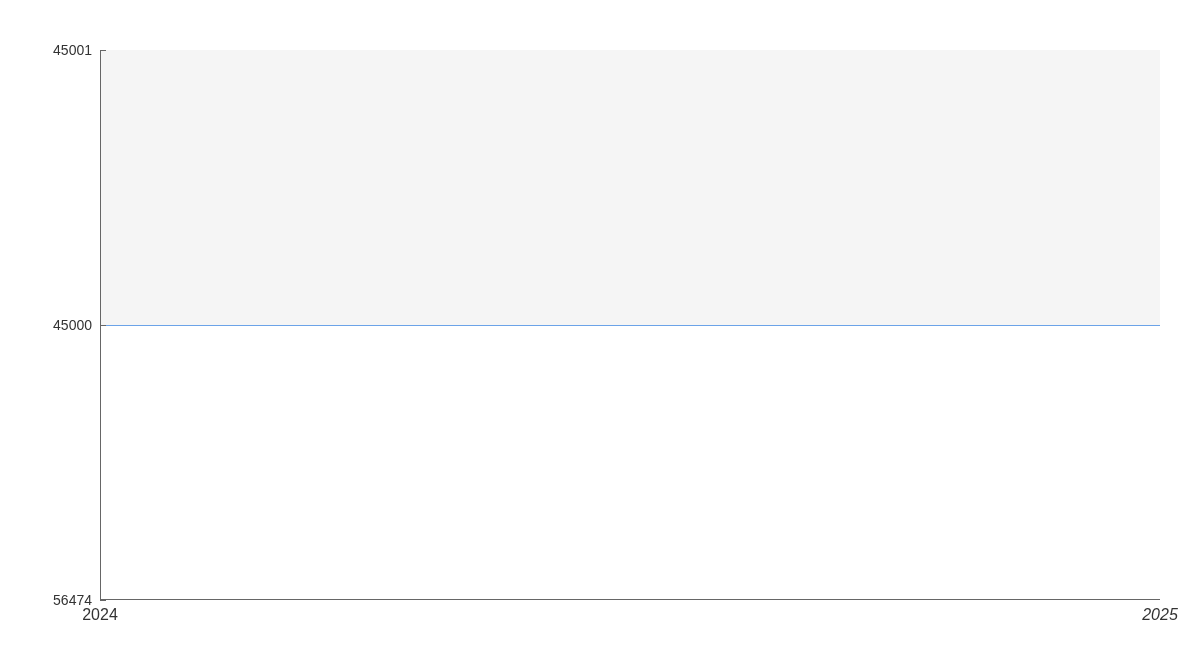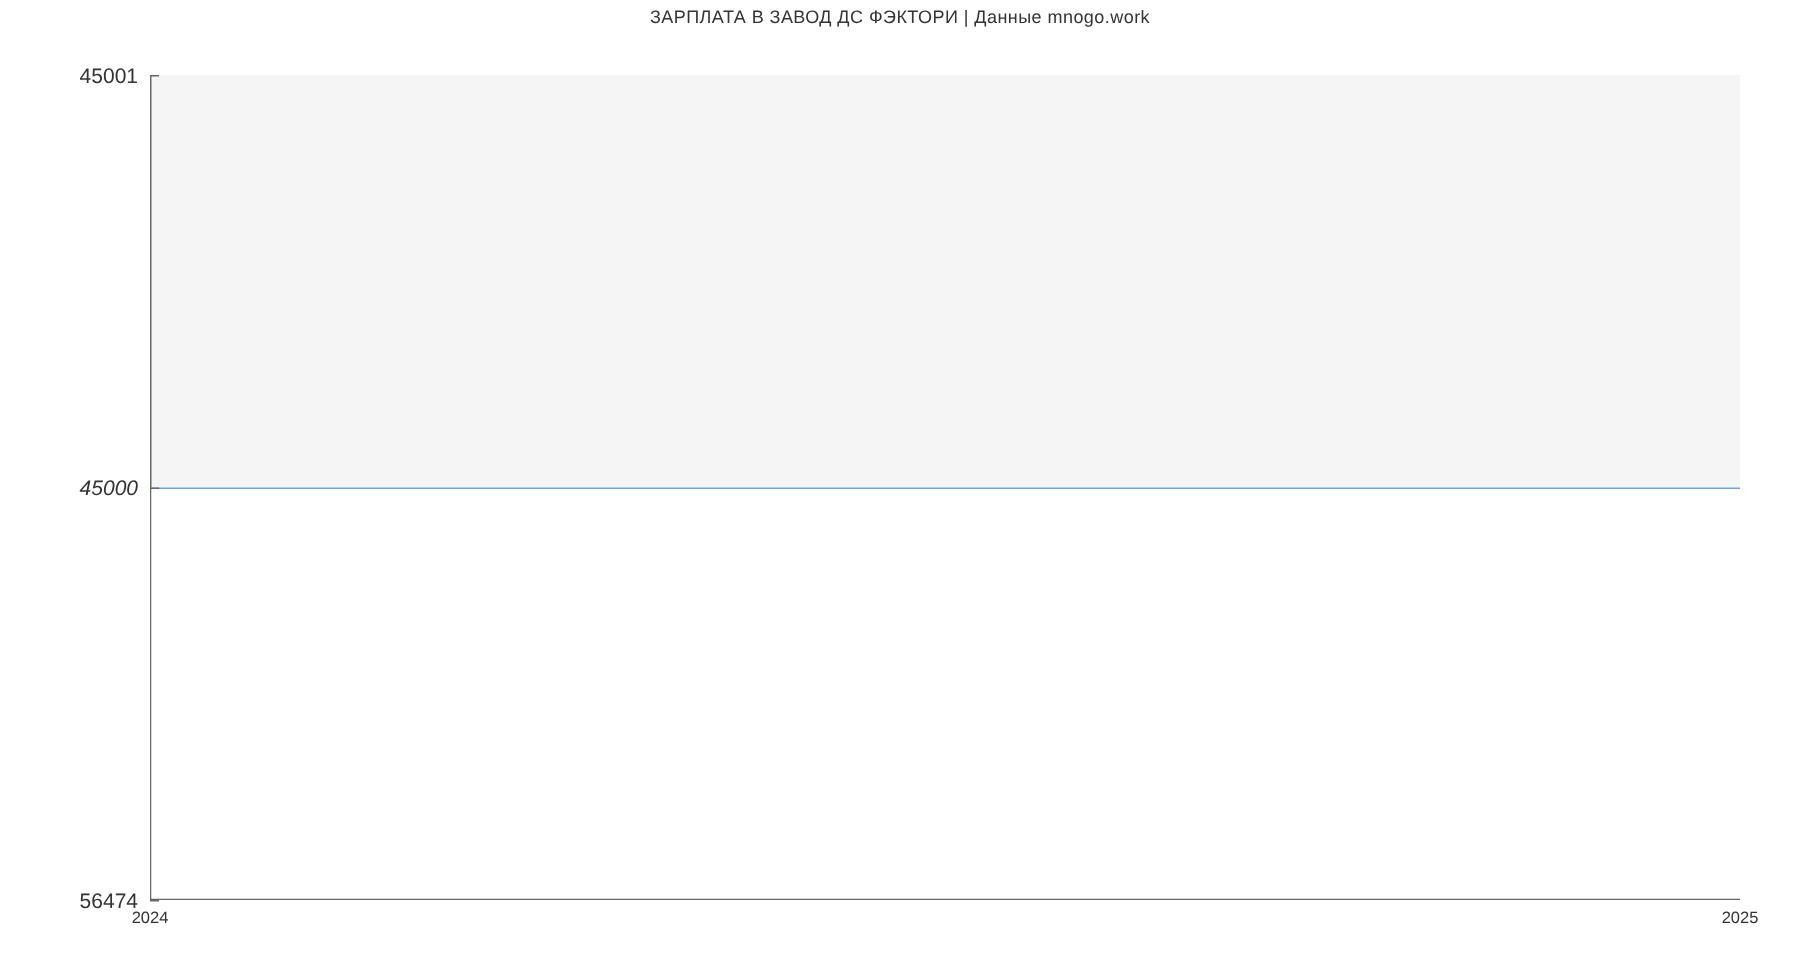--- a/index.html
+++ b/index.html
@@ -6,31 +6,30 @@
     body { width: 1200px; height: 650px; font-family: Verdana, Geneva, sans-serif; background: #fff; position: relative; }
     .chart-container { position: relative; width: 100%; height: 100%; }
     .title { text-align: center; font-size: 12px; color: #333; padding-top: 4px; letter-spacing: 0.3px; }
     .plot-wrap { position: absolute; left: 100px; right: 40px; top: 50px; bottom: 50px; }
     .plot-area { position: absolute; inset: 0; background: #f5f5f5; border-left: 1px solid #666; border-bottom: 1px solid #666; }
     .plot-area::before { content:""; position:absolute; left:0; right:0; top:50%; height:50%; background:#fff; }
     .data-line { position: absolute; left: 0; right: 0; height: 1px; background: #6ba3e8; top: 50%; }
     .y-tick { position: absolute; right: 100%; padding-right: 8px; font-size: 14px; color: #333; transform: translateY(-50%); white-space: nowrap; }
     .y-tick::after { content:""; position:absolute; left:100%; top:50%; width:6px; height:1px; background:#666; }
     .y-tick.top { top: 0; }
-    .y-tick.mid { top: 50%; font-style: italic; }
+    .y-tick.mid { top: 50%; }
     .y-tick.bot { top: 100%; }
-    .x-tick { position: absolute; top: 100%; padding-top: 6px; font-size: 11px; color: #333; transform: translateX(-50%); }
+    .x-tick { position: absolute; top: 100%; padding-top: 6px; font-size: 16px; color: #333; transform: translateX(-50%); }
     .x-tick.left { left: 0; }
-    .x-tick.right { left: 100%; }
+    .x-tick.right { left: 100%; font-style: italic; }
   </style>
 </head>
 <body>
 
 <div class="chart-container">
-  <div class="title">ЗАРПЛАТА В ЗАВОД ДС ФЭКТОРИ | Данные mnogo.work</div>
   <div class="plot-wrap">
     <div class="plot-area">
       <div class="data-line"></div>
     </div>
     <div class="y-tick top">45001</div>
     <div class="y-tick mid">45000</div>
     <div class="y-tick bot">56474</div>
     <div class="x-tick left">2024</div>
     <div class="x-tick right">2025</div>
   </div>

